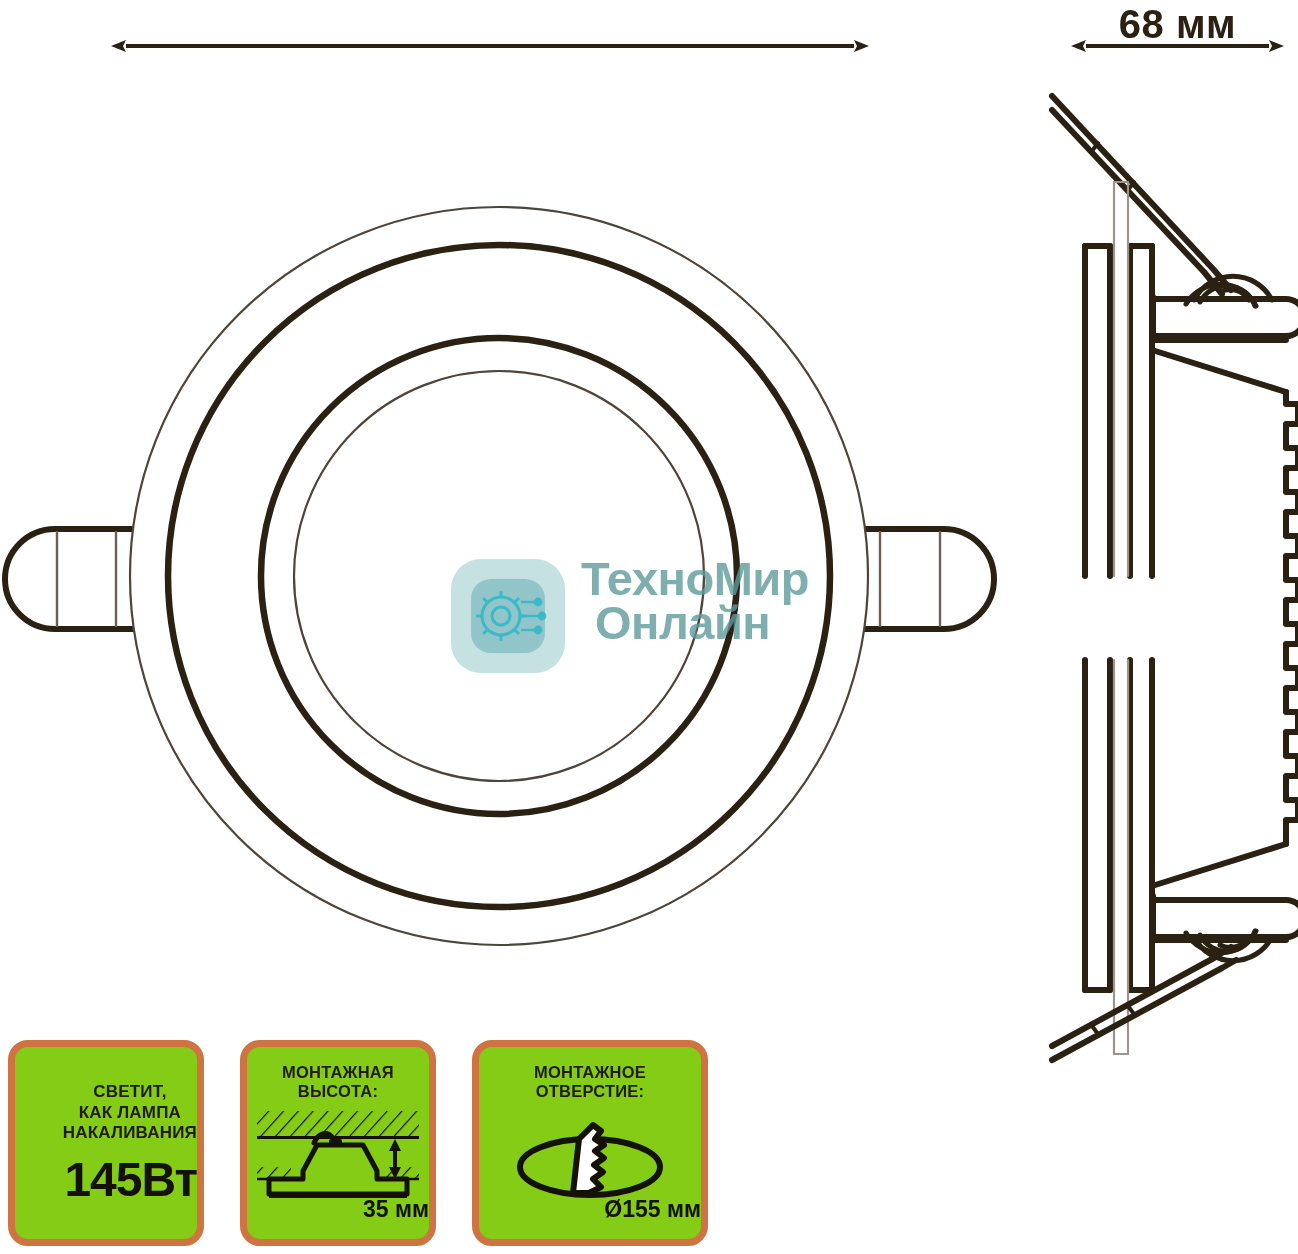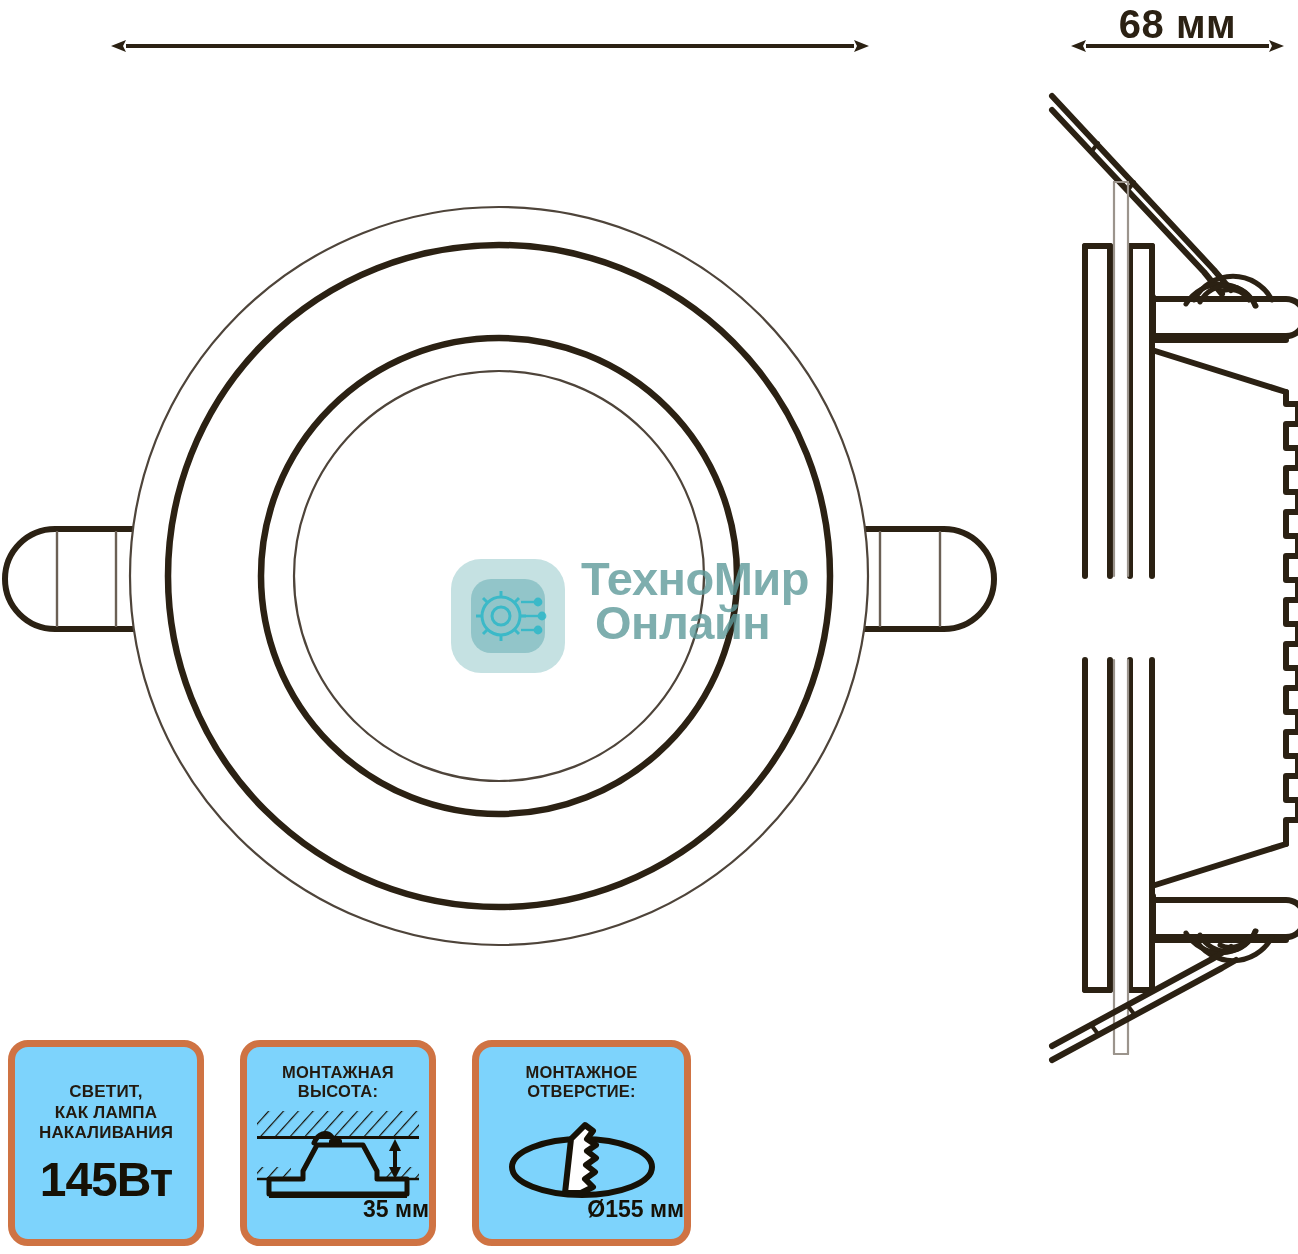--- a/index.html
+++ b/index.html
@@ -20,27 +20,27 @@
   }
   #dim-top-label{left:125px;top:2px;width:730px;text-align:center;font-size:40px;}
   #dim-right-label{left:1085px;top:2px;width:185px;text-align:center;font-size:40px;}
 
   
   .badge-row{position:absolute;left:8px;top:1040px;display:flex;gap:36px;}
   .badge{
     box-sizing:border-box;
     border:7px solid #cf7343;
     border-radius:20px;
-    background:#7dd3fc;
+    background:#84cc16;
     display:flex;flex-direction:column;align-items:center;
     position:relative;
   }
-  #badge-wattage{width:196px;height:206px;justify-content:center;}
+  #badge-wattage{width:196px;height:206px;justify-content:center;align-items:flex-end;}
   #badge-height{width:196px;height:206px;padding-top:16px;}
-  #badge-hole{width:219px;height:206px;padding-top:16px;}
+  #badge-hole{width:236px;height:206px;padding-top:16px;}
 
   .badge-caption{
     font-size:16.5px;font-weight:700;line-height:1.16;
     text-align:center;color:#231a10;letter-spacing:0.2px;
     text-transform:uppercase;
   }
   #badge-wattage .badge-caption{font-size:17px;line-height:1.22;}
   .badge-value{
     font-size:48px;font-weight:900;color:#161106;letter-spacing:-1px;
     margin-top:12px;line-height:1;

